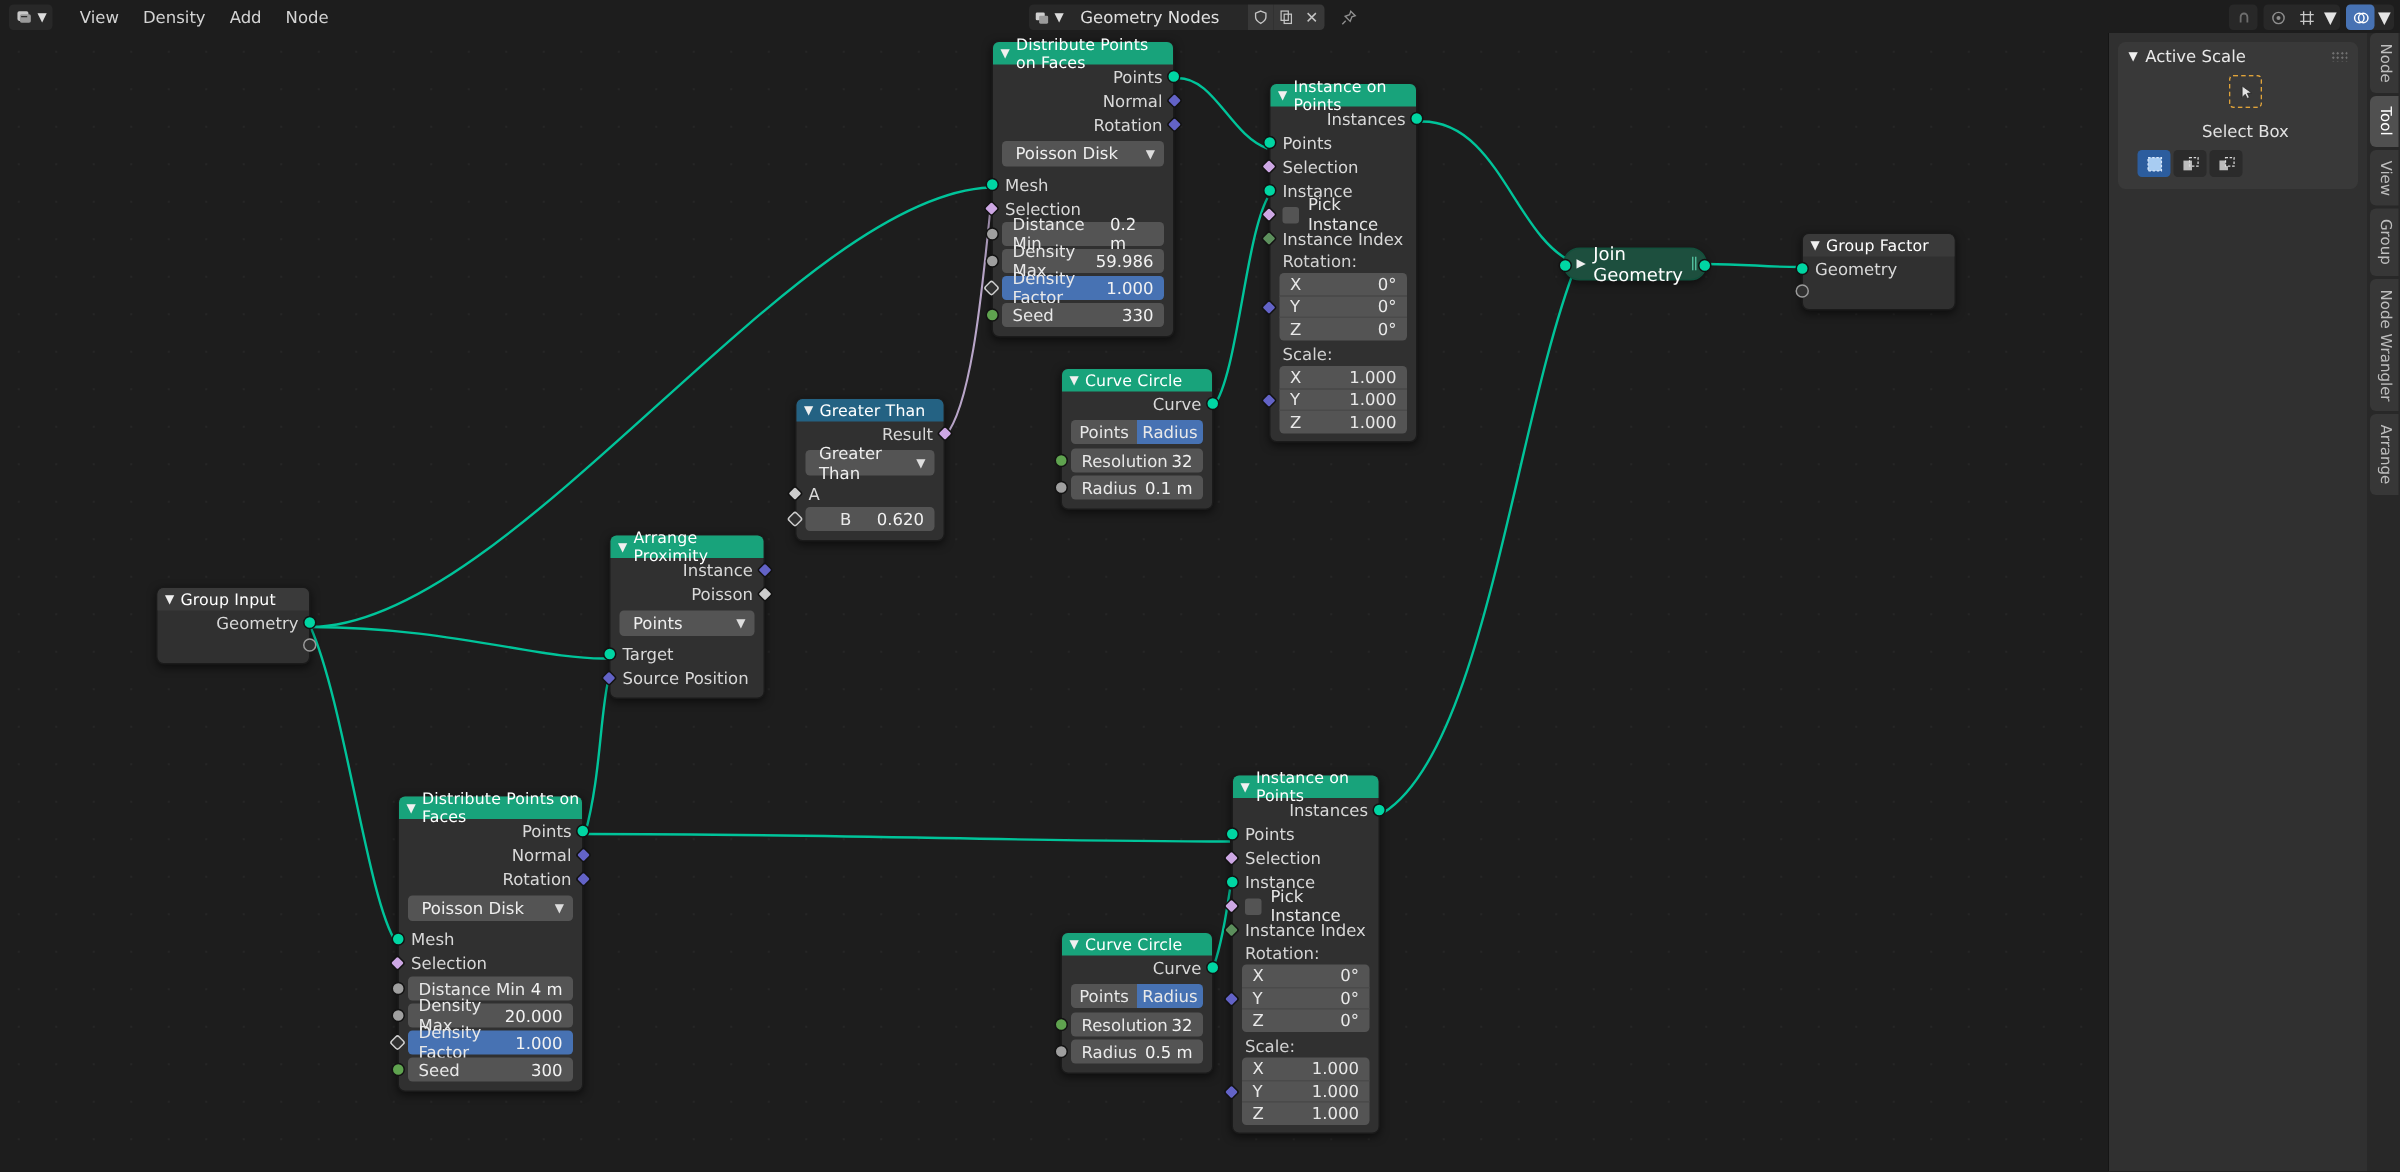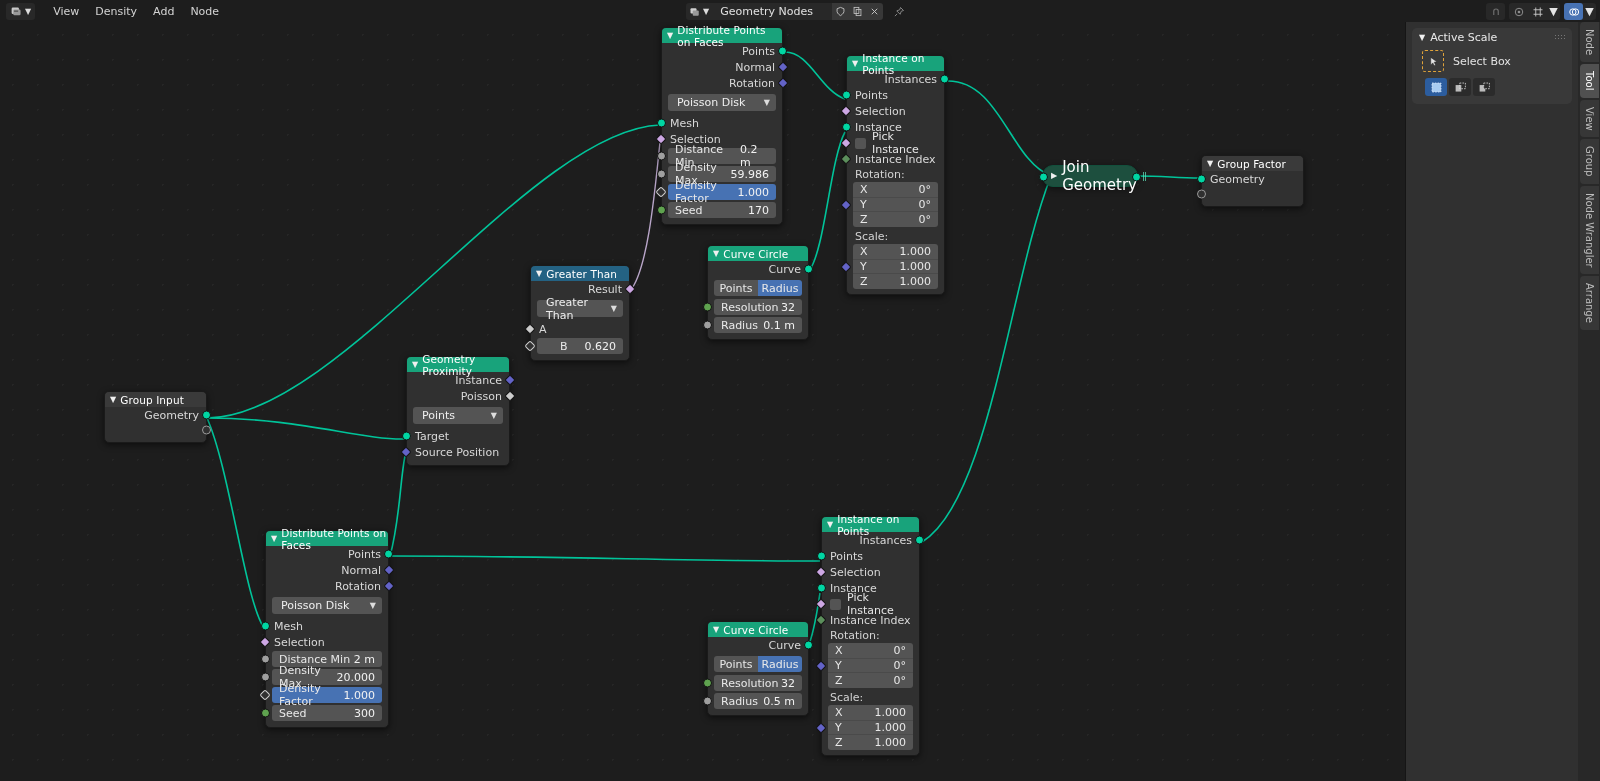--- a/index.html
+++ b/index.html
@@ -148,39 +148,39 @@
   .vecrow.mid { border-top:1px solid #4a4a4a; border-bottom:1px solid #4a4a4a;}
   .checkrow { height:16px; display:flex; align-items:center; gap:6px; padding-left:8px; position:relative;}
   .cbox { width:11px;height:11px;background:#545454;border-radius:2px; }
 
   .node-collapsed {
     position:absolute; height:22px; background:#1d4f3e;
     border-radius:11px; border:1px solid #12503c;
     display:flex; align-items:center; padding:0 10px 0 8px; gap:5px;
     box-shadow:0 2px 6px rgba(0,0,0,0.5);
   }
-  .node-collapsed .ttl { font-size:15px; color:#ffffff; }
+  .node-collapsed .ttl { font-size:12px; color:#ffffff; }
   .grip { color:#5fd8b4; font-size:9px; letter-spacing:-1px; }
 
   
   .sidebar {
     position:absolute; right:22px; top:22px; width:173px; height:759px;
     background:#303030; border-left:1px solid #151515;
   }
   .panel {
     margin:6px; background:#393939; border-radius:5px; padding-bottom:8px;
   }
   .panel-hdr {
     height:19px; display:flex; align-items:center; gap:5px; padding-left:7px;
     font-size:11px; color:#e8e8e8; position:relative;
   }
   .grip-dots { position:absolute; right:7px; top:6px; width:11px; height:7px;
     background-image: radial-gradient(#777 0.8px, transparent 0.8px);
     background-size:3px 3px; }
-  .tool-row { display:flex; align-items:center; gap:9px; padding:3px 0 6px 10px;}
+  .tool-row { display:flex; align-items:center; gap:9px; padding:3px 0 6px 10px;flex-direction:column;}
   .tool-icon {
     width:22px;height:22px;border:1.5px dashed #e0a33a; border-radius:3px;
     display:flex;align-items:center;justify-content:center;
   }
   .tool-name { font-size:11px; color:#e2e2e2; }
   .mode-row { display:flex; gap:2px; padding-left:13px; }
   .mode-btn { width:22px;height:18px;border-radius:3px;background:#2b2b2b;
     display:flex;align-items:center;justify-content:center; }
   .mode-btn.on { background:#2c5d9e; }
 
@@ -396,21 +396,21 @@
         <span class="sock left diamond-dot" style="background:#303030;border:1.4px solid #cfcfcf;"></span>
         <div class="wdg selected" style="flex:1;">
           <span>Density Factor</span>
           <span class="v">1.000</span>
         </div>
       </div>
       <div class="row" style="height:18px;">
         <span class="sock left sc-int"></span>
         <div class="wdg" style="flex:1;">
           <span>Seed</span>
-          <span class="v">170</span>
+          <span class="v">330</span>
         </div>
       </div>
     </div>
   </div>
 
   <div class="node" style="left:846px; top:33px; width:99px;">
     <div class="node-header hdr-geo">
       <span class="collapse-arrow">▼</span>
       <span>Instance on Points</span>
     </div>
@@ -530,21 +530,21 @@
           <span style="margin-left:16px;">B</span>
           <span class="v">0.620</span>
         </div>
       </div>
     </div>
   </div>
 
   <div class="node" style="left:406px; top:334px; width:104px;">
     <div class="node-header hdr-geo">
       <span class="collapse-arrow">▼</span>
-      <span>Geometry Proximity</span>
+      <span>Arrange Proximity</span>
     </div>
     <div class="node-body">
       <div class="row out">
         <span>Instance</span>
         <span class="sock right diamond sc-vector"></span>
       </div>
       <div class="row out">
         <span>Poisson</span>
         <span class="sock right diamond sc-white"></span>
       </div>
@@ -630,21 +630,21 @@
         <span>Mesh</span>
       </div>
       <div class="row in">
         <span class="sock left diamond sc-purple"></span>
         <span>Selection</span>
       </div>
       <div class="row" style="height:18px;">
         <span class="sock left sc-grey"></span>
         <div class="wdg" style="flex:1;">
           <span>Distance Min</span>
-          <span class="v">2 m</span>
+          <span class="v">4 m</span>
         </div>
       </div>
       <div class="row" style="height:18px;">
         <span class="sock left sc-grey"></span>
         <div class="wdg" style="flex:1;">
           <span>Density Max</span>
           <span class="v">20.000</span>
         </div>
       </div>
       <div class="row" style="height:18px;">

